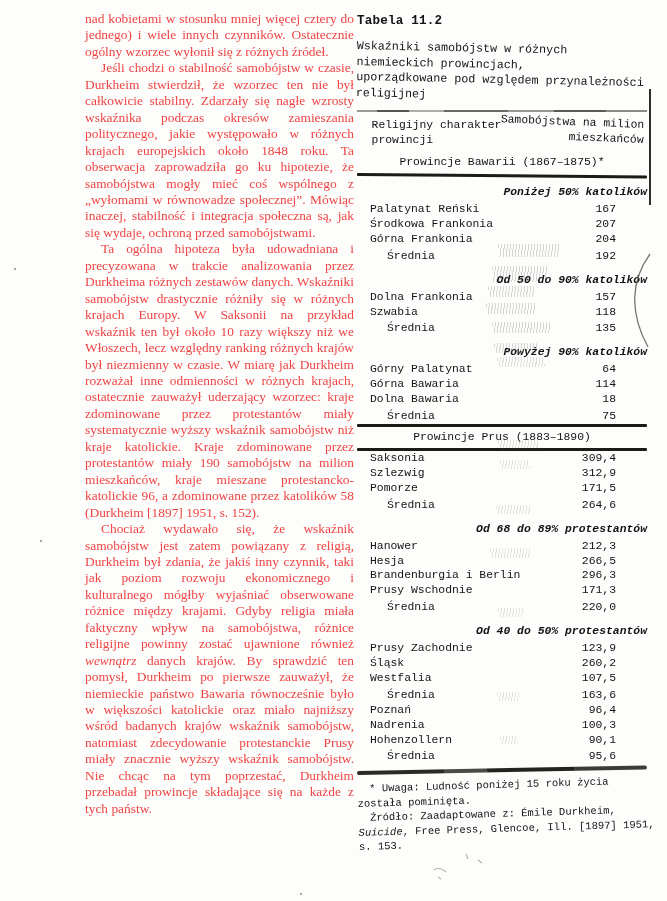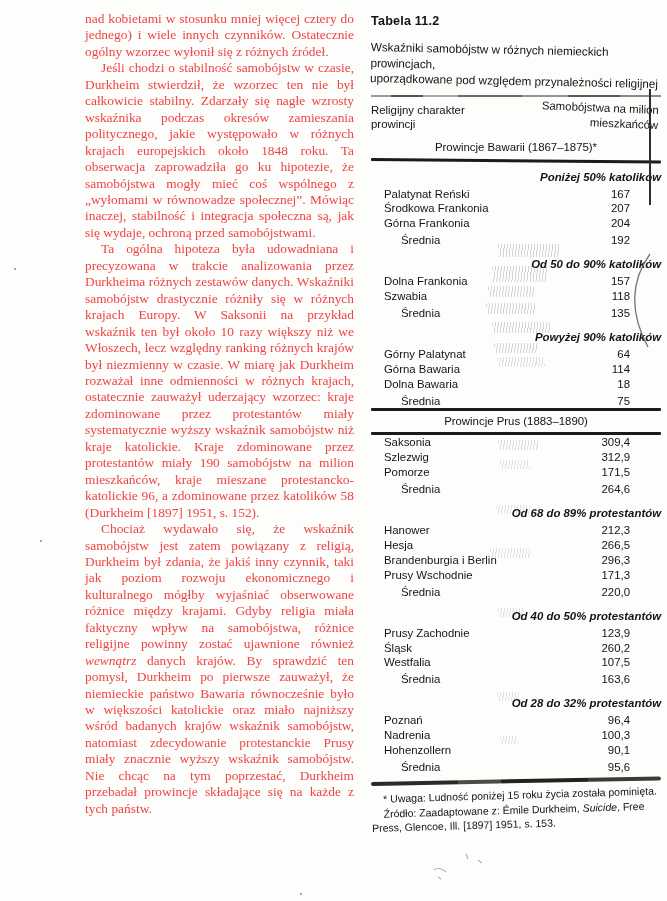--- a/index.html
+++ b/index.html
@@ -13,34 +13,33 @@
     position:absolute;left:85px;top:11px;width:269px;
     font-size:13.4px;line-height:16.45px;text-align:justify;
     color:#ef4444;hyphens:auto;-webkit-hyphens:auto;
   }
   .body-col p{margin:0;text-indent:16px;}
   .body-col p.cont{text-indent:0;}
   .it{font-style:italic;}
   
   .table-col{
     position:absolute;left:357px;top:14px;width:290px;
-    font-family:Liberation Sans, sans-serif;
+    font-family:Liberation Mono, monospace;
     color:#131313;
-    margin-left:14px;
   }
   .t-title{font-size:12.6px;font-weight:bold;margin:0 0 11px 0;letter-spacing:.2px;}
   .t-caption{
     font-size:11.7px;line-height:15.5px;margin:0 0 9px 0;
     transform:rotate(1.2deg);transform-origin:left top;
   }
   .rule-thin{
     height:2px;border:0;margin:0;
     background:linear-gradient(90deg,#9a9a96 0 7%,#55544f 7% 18%,#aeaca6 18% 30%,#6a6963 30% 52%,#97958f 52% 68%,#5b5a55 68% 86%,#8b8a84 86% 100%);
   }
-  .t-header{display:flex;justify-content:space-between;padding:6px 2px 5px 0;font-size:11.4px;line-height:14.5px;}
+  .t-header{display:flex;justify-content:flex-end;padding:6px 2px 5px 0;font-size:11.4px;line-height:14.5px;}
   .t-header .hleft{max-width:140px;}
   .t-header .hright{text-align:right;transform:rotate(2.3deg);transform-origin:right top;}
   .band-label{text-align:center;font-size:11.4px;padding:4px 0 5px 0;}
   .rule-heavy{height:3px;background:#1b1b1a;border-radius:1px;}
   .rule-heavy.warp{transform:rotate(.5deg);transform-origin:left center;}
   .group-label{font-size:11.4px;font-style:italic;font-weight:bold;margin:10px 0 4px 0;text-align:right;}
   .trow{display:flex;justify-content:space-between;font-size:11.4px;line-height:14.9px;}
   .trow .rname{padding-left:13px;}
   .trow.mean{margin-top:2px;}
   .trow.mean .rname{padding-left:30px;}
@@ -191,21 +190,20 @@
         <span class="rval">260,2</span>
       </div>
       <div class="trow">
         <span class="rname">Westfalia</span>
         <span class="rval">107,5</span>
       </div>
       <div class="trow mean">
         <span class="rname">Średnia</span>
         <span class="rval">163,6</span>
       </div>
-      <div class="group-label">Od 28 do 32% protestantów</div>
       <div class="trow">
         <span class="rname">Poznań</span>
         <span class="rval">96,4</span>
       </div>
       <div class="trow">
         <span class="rname">Nadrenia</span>
         <span class="rval">100,3</span>
       </div>
       <div class="trow">
         <span class="rname">Hohenzollern</span>

